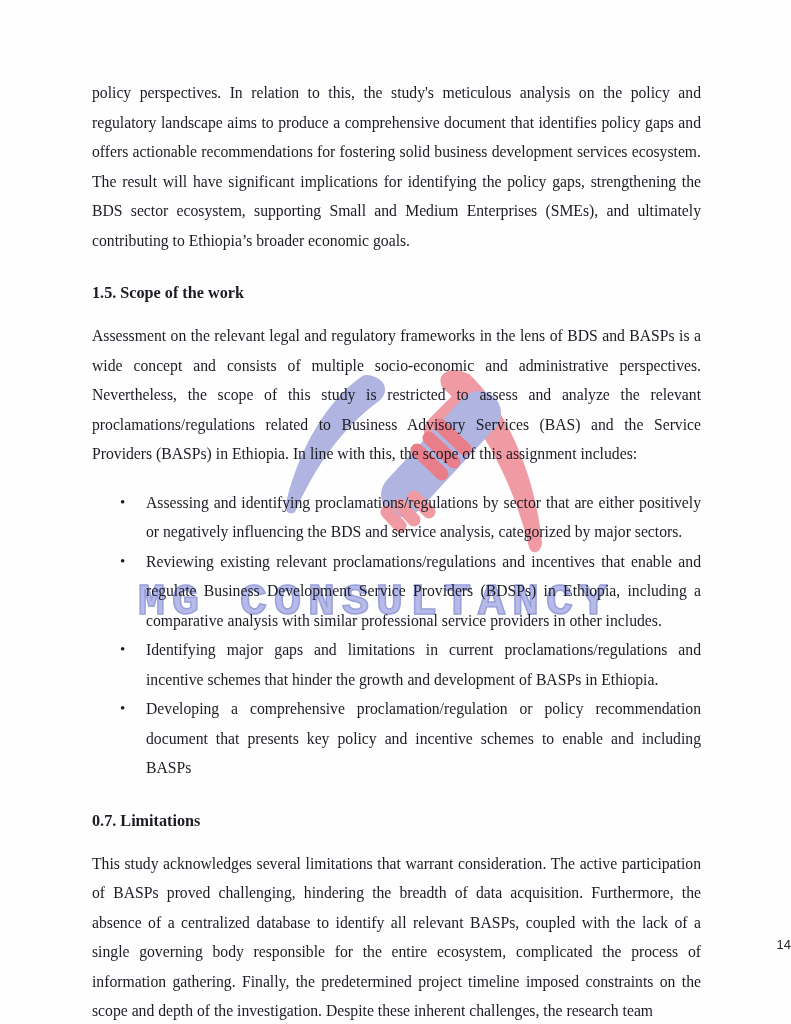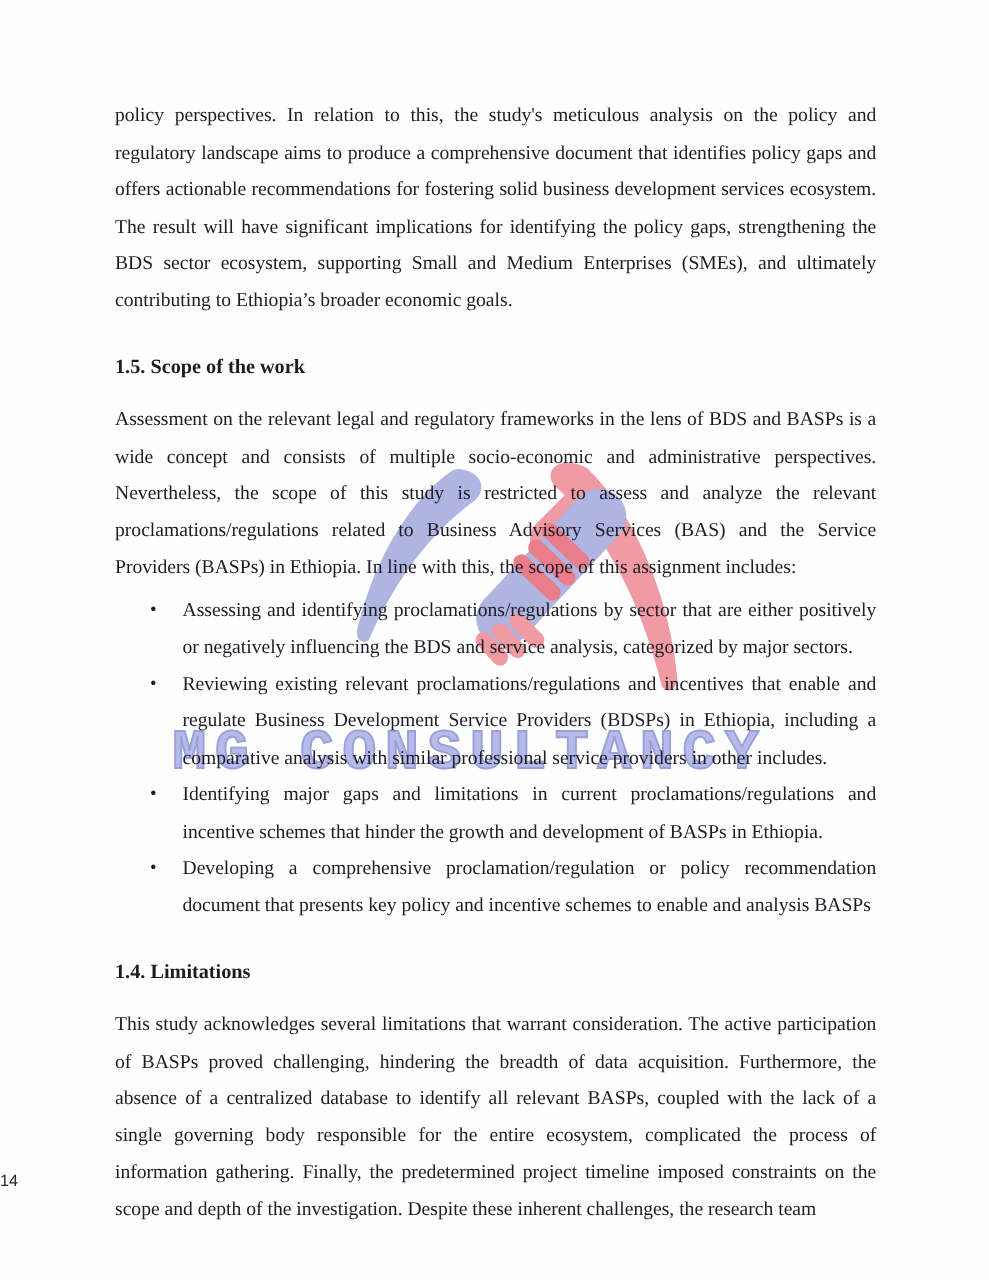--- a/index.html
+++ b/index.html
@@ -27,35 +27,35 @@
     color:#1c1c24;font-size:15.7px;
   }
   .para{
     text-align:justify;line-height:29.5px;margin:0;
   }
   .para.p1{margin-bottom:24px;}
   .heading{
     font-weight:bold;font-size:16.2px;line-height:20px;
     margin:28px 0 18px 0;
   }
-  .intro{margin-bottom:5px;}
+  .intro{margin-bottom:19px;}
   ul.bullets{list-style:none;margin:0 0 4px 0;padding:0;}
   ul.bullets li{
     display:flex;align-items:flex-start;
     padding-left:28px;margin:0;
   }
   .bullet-dot{
     width:26px;flex:0 0 26px;line-height:29.5px;font-size:15px;color:#1c1c24;
   }
   .bullet-text{
     flex:1;text-align:justify;line-height:29.5px;
   }
   .page-number{
     position:absolute;left:0;right:0;top:937px;z-index:1;
-    text-align:left;
+    text-align:right;
     font-family:"Liberation Sans", sans-serif;
     font-size:13px;color:#26262c;
   }
 </style>
 </head>
 <body>
 
 <div id="page">
 
   <div class="watermark">
@@ -96,25 +96,25 @@
       <li>
         <span class="bullet-dot">•</span>
         <span class="bullet-text">Reviewing existing relevant proclamations/regulations and incentives that enable and regulate Business Development Service Providers (BDSPs) in Ethiopia, including a comparative analysis with similar professional service providers in other includes.</span>
       </li>
       <li>
         <span class="bullet-dot">•</span>
         <span class="bullet-text">Identifying major gaps and limitations in current proclamations/regulations and incentive schemes that hinder the growth and development of BASPs in Ethiopia.</span>
       </li>
       <li>
         <span class="bullet-dot">•</span>
-        <span class="bullet-text">Developing a comprehensive proclamation/regulation or policy recommendation document that presents key policy and incentive schemes to enable and analysis BASPs</span>
+        <span class="bullet-text">Developing a comprehensive proclamation/regulation or policy recommendation document that presents key policy and incentive schemes to enable and including BASPs</span>
       </li>
     </ul>
 
-    <div class="heading">1.4. Limitations</div>
+    <div class="heading">0.7. Limitations</div>
 
     <p class="para">This study acknowledges several limitations that warrant consideration. The active participation of BASPs proved challenging, hindering the breadth of data acquisition. Furthermore, the absence of a centralized database to identify all relevant BASPs, coupled with the lack of a single governing body responsible for the entire ecosystem, complicated the process of information gathering. Finally, the predetermined project timeline imposed constraints on the scope and depth of the investigation. Despite these inherent challenges, the research team</p>
 
   </div>
 
   <div class="page-number">14</div>
 
 </div>
 
 </body></html>

